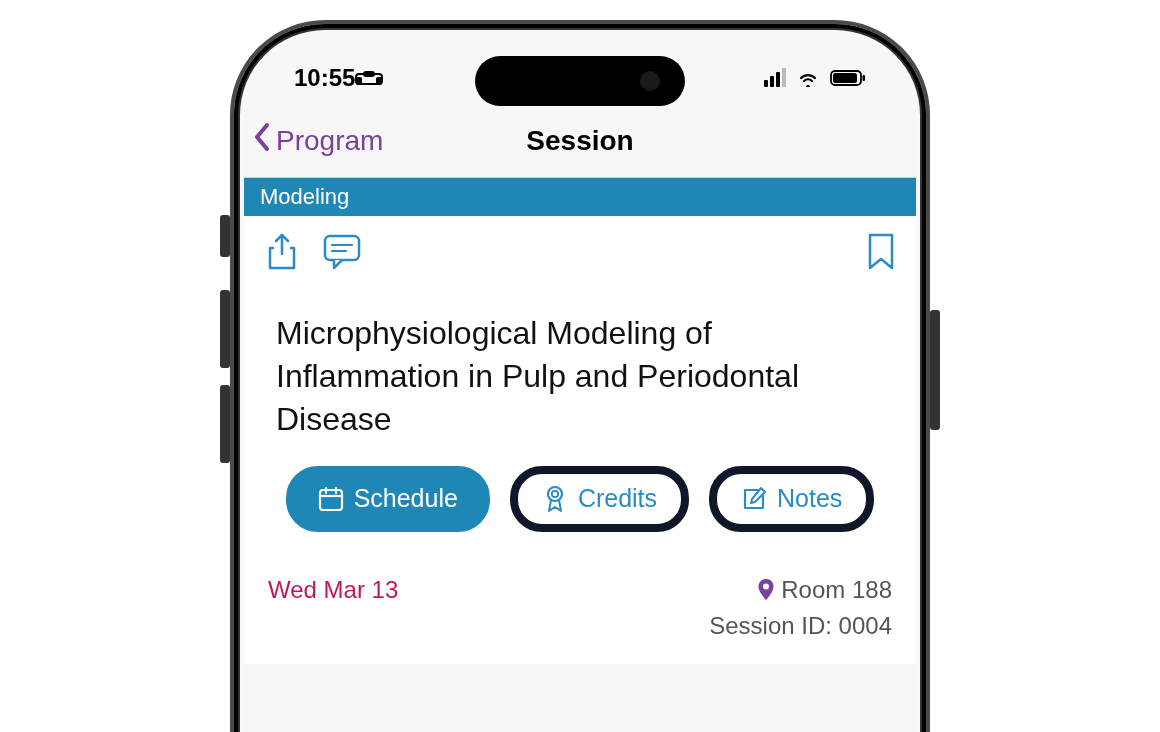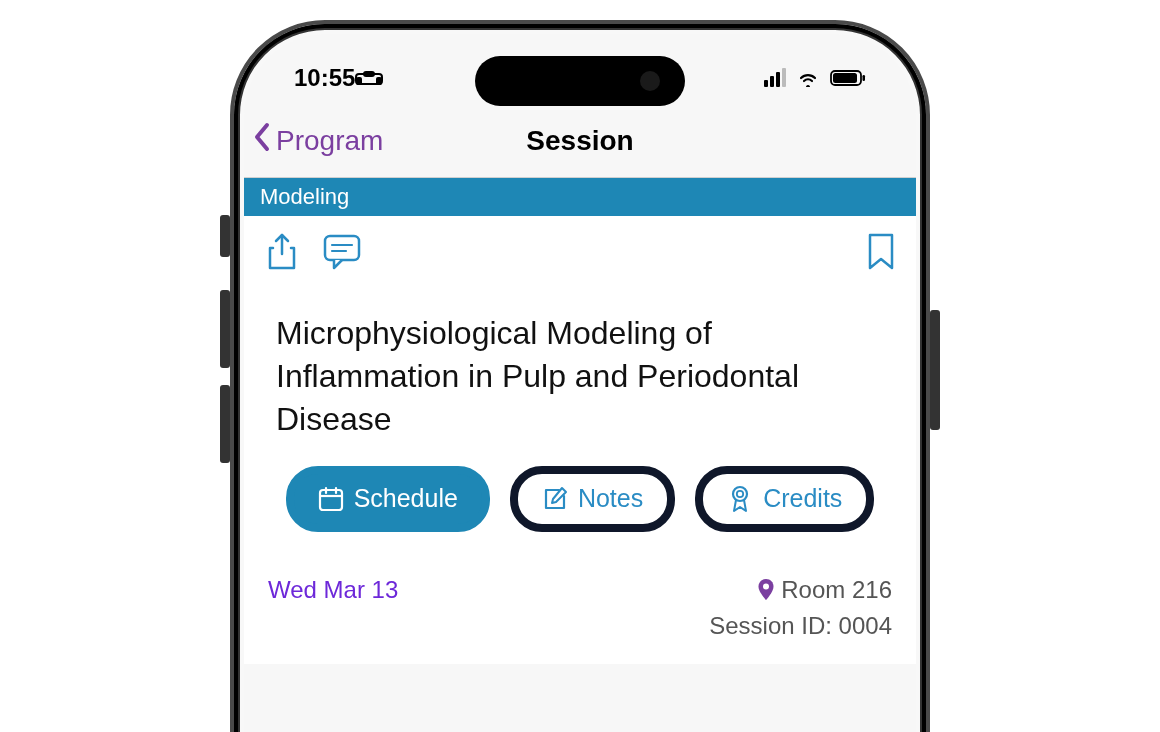--- a/index.html
+++ b/index.html
@@ -158,21 +158,21 @@
       border-color: #1e87b5;
       color: #fff;
     }
     .pill svg { display: block; }
     .meta-row {
       display: flex;
       justify-content: space-between;
       align-items: flex-start;
       padding: 0 4px;
     }
-    .meta-left { color: #6d28d9; font-size: 24px; line-height: 1.5; }
+    .meta-left { color: #be185d; font-size: 24px; line-height: 1.5; }
     .meta-right { text-align: right; color: #555; font-size: 24px; line-height: 1.5; }
     .room-line { display: flex; align-items: center; justify-content: flex-end; gap: 6px; color: #555; }
     .room-line svg { display: block; }
   </style>
 </head>
 <body>
 
 <div class="side-button btn-left-1"></div>
 <div class="side-button btn-left-2"></div>
 <div class="side-button btn-left-3"></div>
@@ -274,52 +274,52 @@
               <rect x="2" y="4" width="22" height="20" rx="3" stroke="#fff" stroke-width="2.2" fill="none"></rect>
               <line x1="2" y1="10" x2="24" y2="10" stroke="#fff" stroke-width="2.2"></line>
               <line x1="8" y1="2" x2="8" y2="7" stroke="#fff" stroke-width="2.2" stroke-linecap="round"></line>
               <line x1="18" y1="2" x2="18" y2="7" stroke="#fff" stroke-width="2.2" stroke-linecap="round"></line>
             </svg>
           </span>
           <span>Schedule</span>
         </div>
         <div class="pill">
           <span>
-            <svg width="26" height="26" viewBox="0 0 26 26">
-              <path d="M4 4 H17 M4 4 V22 H22 V10" stroke="#2a8cc4" stroke-width="2.2" fill="none" stroke-linecap="round" stroke-linejoin="round"></path>
-              <path d="M20 2 L24 6 L14 16 L10 17 L11 13 Z" stroke="#2a8cc4" stroke-width="2" fill="none" stroke-linejoin="round"></path>
-            </svg>
-          </span>
-          <span>Notes</span>
-        </div>
-        <div class="pill">
-          <span>
             <svg width="26" height="30" viewBox="0 0 26 30">
               <circle cx="13" cy="10" r="7" stroke="#2a8cc4" stroke-width="2.2" fill="none"></circle>
               <circle cx="13" cy="10" r="3.2" stroke="#2a8cc4" stroke-width="1.8" fill="none"></circle>
               <path d="M9 16 L7 27 L13 23 L19 27 L17 16" stroke="#2a8cc4" stroke-width="2" fill="none" stroke-linejoin="round"></path>
             </svg>
           </span>
           <span>Credits</span>
+        </div>
+        <div class="pill">
+          <span>
+            <svg width="26" height="26" viewBox="0 0 26 26">
+              <path d="M4 4 H17 M4 4 V22 H22 V10" stroke="#2a8cc4" stroke-width="2.2" fill="none" stroke-linecap="round" stroke-linejoin="round"></path>
+              <path d="M20 2 L24 6 L14 16 L10 17 L11 13 Z" stroke="#2a8cc4" stroke-width="2" fill="none" stroke-linejoin="round"></path>
+            </svg>
+          </span>
+          <span>Notes</span>
         </div>
       </div>
 
       <div class="meta-row">
         <div class="meta-left">
           <div>Wed Mar 13</div>
         </div>
         <div class="meta-right">
           <div class="room-line">
             <span>
               <svg width="18" height="24" viewBox="0 0 18 24">
                 <path d="M9 1 C4.5 1 1.5 4.5 1.5 8.5 C1.5 14 9 22 9 22 C9 22 16.5 14 16.5 8.5 C16.5 4.5 13.5 1 9 1 Z" fill="#7b3fa0"></path>
                 <circle cx="9" cy="8.5" r="3" fill="#fff"></circle>
               </svg>
             </span>
-            <span>Room 216</span>
+            <span>Room 188</span>
           </div>
           <div>Session ID: 0004</div>
         </div>
       </div>
 
     </div>
 
   </div>
 </div>
 

